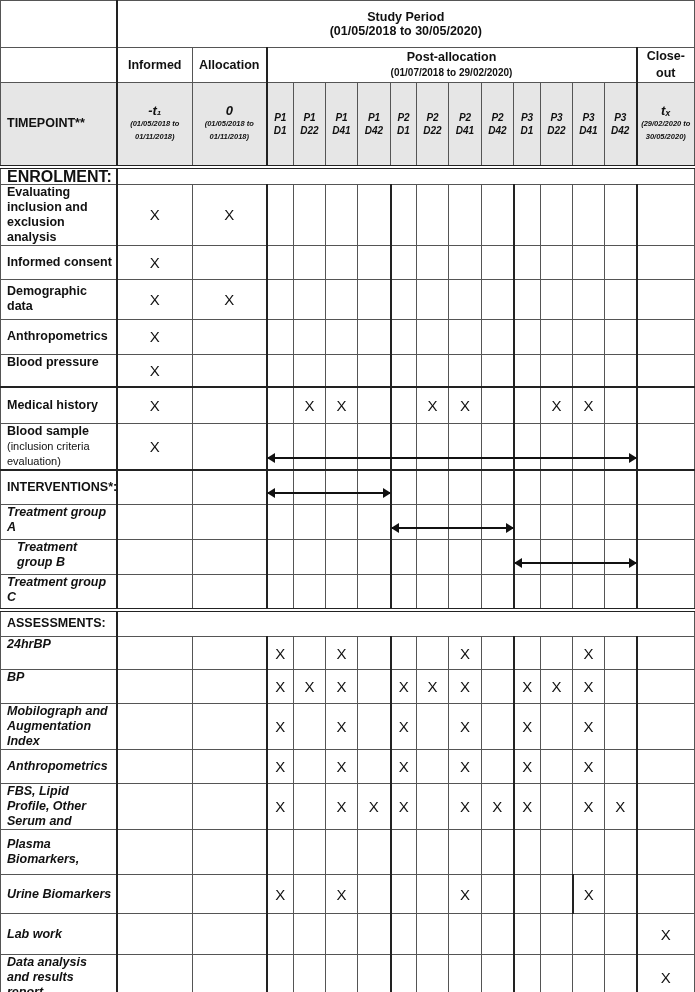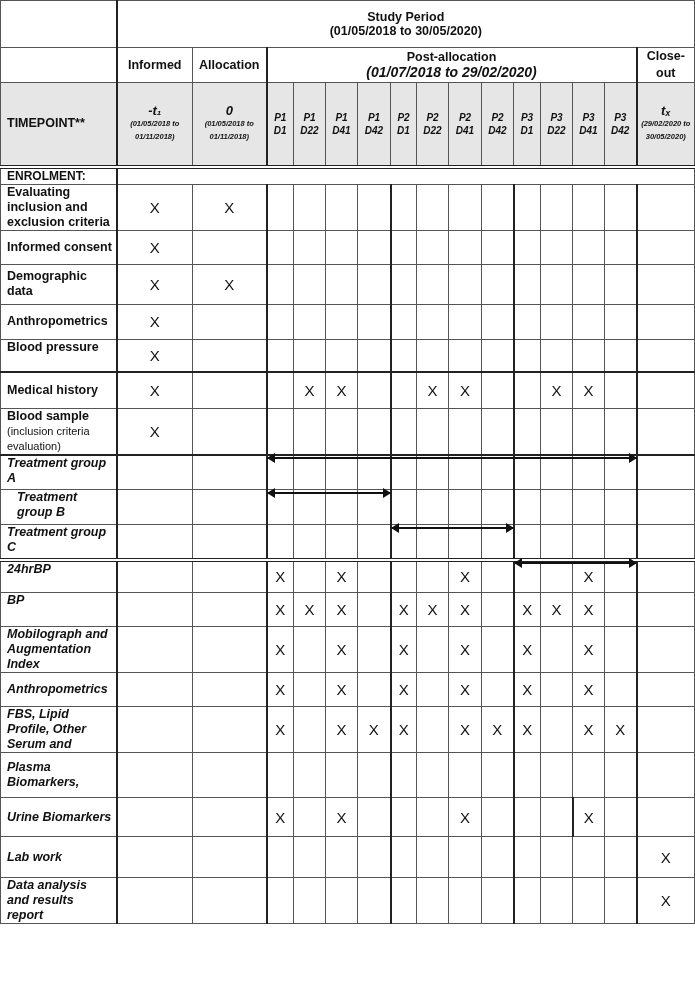--- a/index.html
+++ b/index.html
@@ -54,21 +54,21 @@
         <div>Study Period</div>
         <div>(01/05/2018 to 30/05/2020)</div>
       </td>
     </tr>
     <tr style="height:33px">
       <td class="thickR"></td>
       <td class="hdr">Informed</td>
       <td class="hdr thickR">Allocation</td>
       <td colspan="12" class="hdr thickR" style="line-height:15px">
         <div>Post-allocation</div>
-        <div style="font-style:italic;font-size:14px">(01/07/2018 to 29/02/2020)</div>
+        <div style="font-size:10px">(01/07/2018 to 29/02/2020)</div>
       </td>
       <td class="hdr" style="line-height:17px">Close-out</td>
     </tr>
     <tr id="tprow" style="height:84px" class="tp">
       <td class="lbl dblB thickR tp">TIMEPOINT**</td>
       <td class="tpc dblB tp">
         <div class="tpbig">-t₁</div>
         <div class="tpdate">(01/05/2018 to 01/11/2018)</div>
       </td>
       <td class="tpc dblB tp thickR">
@@ -123,26 +123,26 @@
           <td class="tpc dblB tp">
             <div>P3</div>
             <div>D42</div>
           </td>
           <td class="tpc dblB tp thickL" id="closetp">
         <div class="tpbig">tₓ</div>
         <div class="tpdate">(29/02/2020 to 30/05/2020)</div>
       </td>
     </tr>
   <tr style="height: 17px;">
-          <td class="lbl thickR" style="font-size: 12px; margin-left: 44px;">ENROLMENT:</td>
+          <td class="lbl thickR" style="font-size: 16px; margin-left: 44px;">ENROLMENT:</td>
           <td colspan="15"></td>
         </tr>
         <tr style="height: 46px;">
           <td class="lbl thickR">
-            <div>Evaluating inclusion and exclusion criteria</div>
+            <div>Evaluating inclusion and exclusion analysis</div>
           </td>
           <td class="x ">X</td>
           <td class="x thickR">X</td>
           <td class="x  thickL"></td>
           <td class="x "></td>
           <td class="x "></td>
           <td class="x "></td>
           <td class="x  thickL"></td>
           <td class="x "></td>
           <td class="x "></td>
@@ -268,20 +268,38 @@
           <td class="x  thickB"></td>
           <td class="x  thickB"></td>
           <td class="x  thickB"></td>
           <td class="x  thickL thickB"></td>
           <td class="x  thickB"></td>
           <td class="x  thickB"></td>
           <td class="x  thickB"></td>
           <td class="x thickL thickB"></td>
         </tr>
         <tr style="height: 35px;">
+          <td class="lbl thickR">INTERVENTIONS*:</td>
+          <td></td>
+          <td class="thickR"></td>
+          <td class=" thickL"></td>
+          <td></td>
+          <td></td>
+          <td></td>
+          <td class=" thickL"></td>
+          <td></td>
+          <td></td>
+          <td></td>
+          <td class=" thickL"></td>
+          <td></td>
+          <td></td>
+          <td></td>
+          <td class="thickL"></td>
+        </tr>
+        <tr style="height: 35px;">
           <td class="lbl thickR it" style="vertical-align: top;">Treatment group A</td>
           <td></td>
           <td class="thickR"></td>
           <td class=" thickL"></td>
           <td></td>
           <td></td>
           <td></td>
           <td class=" thickL"></td>
           <td></td>
           <td></td>
@@ -320,20 +338,24 @@
           <td class=" dblB"></td>
           <td class=" thickL dblB"></td>
           <td class=" dblB"></td>
           <td class=" dblB"></td>
           <td class=" dblB"></td>
           <td class=" thickL dblB"></td>
           <td class=" dblB"></td>
           <td class=" dblB"></td>
           <td class=" dblB"></td>
           <td class="thickL dblB"></td>
+        </tr>
+        <tr style="height: 27px;">
+          <td class="lbl thickR" style="font-size: 12.5px;">ASSESSMENTS:</td>
+          <td colspan="15"></td>
         </tr>
         <tr style="height: 33px;">
           <td class="lbl it thickR" style="vertical-align: top;">24hrBP</td>
           <td></td>
           <td class="thickR"></td>
           <td class="x  thickL">X</td>
           <td class="x "></td>
           <td class="x ">X</td>
           <td class="x "></td>
           <td class="x  thickL"></td>

